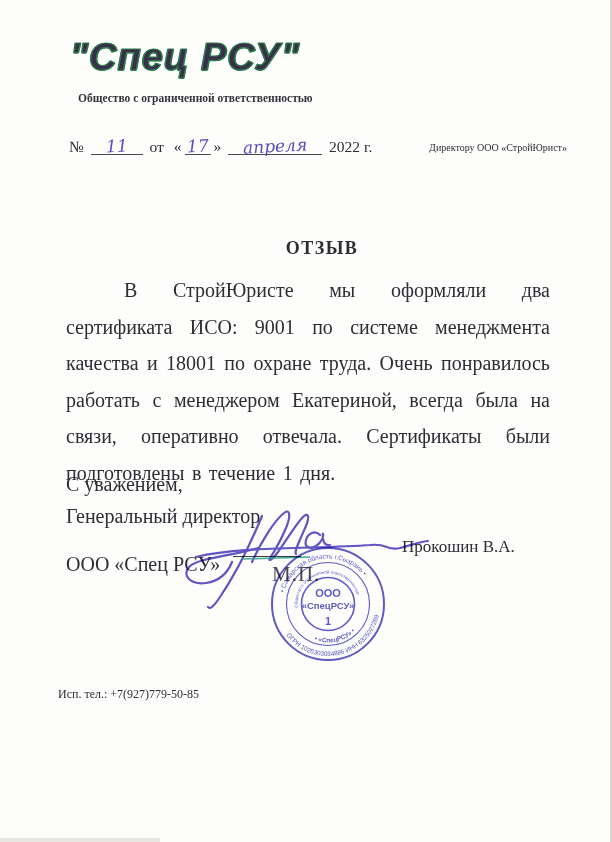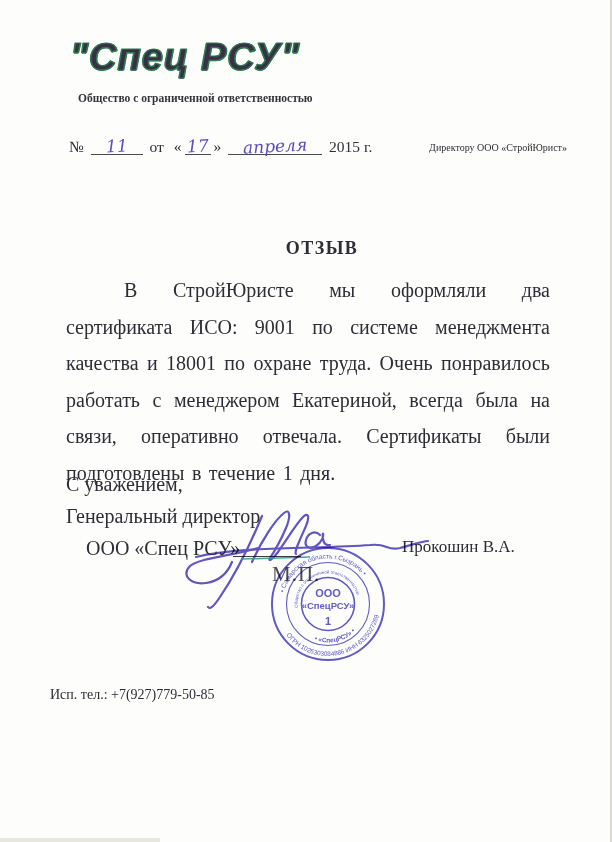--- a/index.html
+++ b/index.html
@@ -63,53 +63,53 @@
   .body-par{
     position:absolute;left:66px;top:272px;width:484px;
     font-size:20px;line-height:36.5px;
     text-align:justify;text-indent:58px;
     word-spacing:2.5px;margin:0;
   }
   
   .closing-line{position:absolute;left:66px;font-size:20px;white-space:nowrap;}
   .regards{top:473px;}
   .position{top:505px;text-align:center;}
-  .company{top:537px;margin-left:20px;}
+  .company{top:553px;}
   .signer-name{position:absolute;left:402px;top:537px;font-size:17px;white-space:nowrap;}
   .sig-underline{
     position:absolute;left:233px;top:556px;width:68px;height:1.4px;
     background:#3c3b44;z-index:2;
   }
   .mp-label{
     position:absolute;left:272px;top:562px;font-size:21px;color:#4c4b55;
     z-index:1;letter-spacing:1px;
   }
   .stamp{position:absolute;left:264px;top:540px;z-index:3;opacity:0.88;mix-blend-mode:multiply;}
   .signature{position:absolute;left:178px;top:500px;z-index:4;mix-blend-mode:multiply;}
   
   .footer-line{
-    position:absolute;left:50px;top:687px;font-size:14px;white-space:nowrap;
+    position:absolute;left:58px;top:687px;font-size:12px;white-space:nowrap;
   }
   .corner-shade{position:absolute;left:0;bottom:0;width:160px;height:4px;background:#e7e6e1;}
 </style>
 </head>
 <body>
 
 <div class="page">
 
   <div class="logo">"Спец РСУ"</div>
   <div class="logo-sub">Общество с ограниченной ответственностью</div>
 
   <div class="refline">
     <span class="printed">№</span>
     <span class="slot slot-num"><span class="hw">11</span></span>
     <span class="printed">от</span>
     <span class="printed">«</span><span class="slot slot-day"><span class="hw">17</span></span><span class="printed">»</span>
     <span class="slot slot-month"><span class="hw">апреля</span></span>
-    <span class="printed">2015 г.</span>
+    <span class="printed">2022 г.</span>
   </div>
 
   <div class="addressee">
     <div>Директору ООО «СтройЮрист»</div>
   </div>
 
   <h1 class="title">ОТЗЫВ</h1>
 
   <p class="body-par">В СтройЮристе мы оформляли два сертификата ИСО: 9001 по системе менеджмента качества и 18001 по охране труда. Очень понравилось работать с менеджером Екатериной, всегда была на связи, оперативно отвечала. Сертификаты были подготовлены в течение 1 дня.</p>
 

